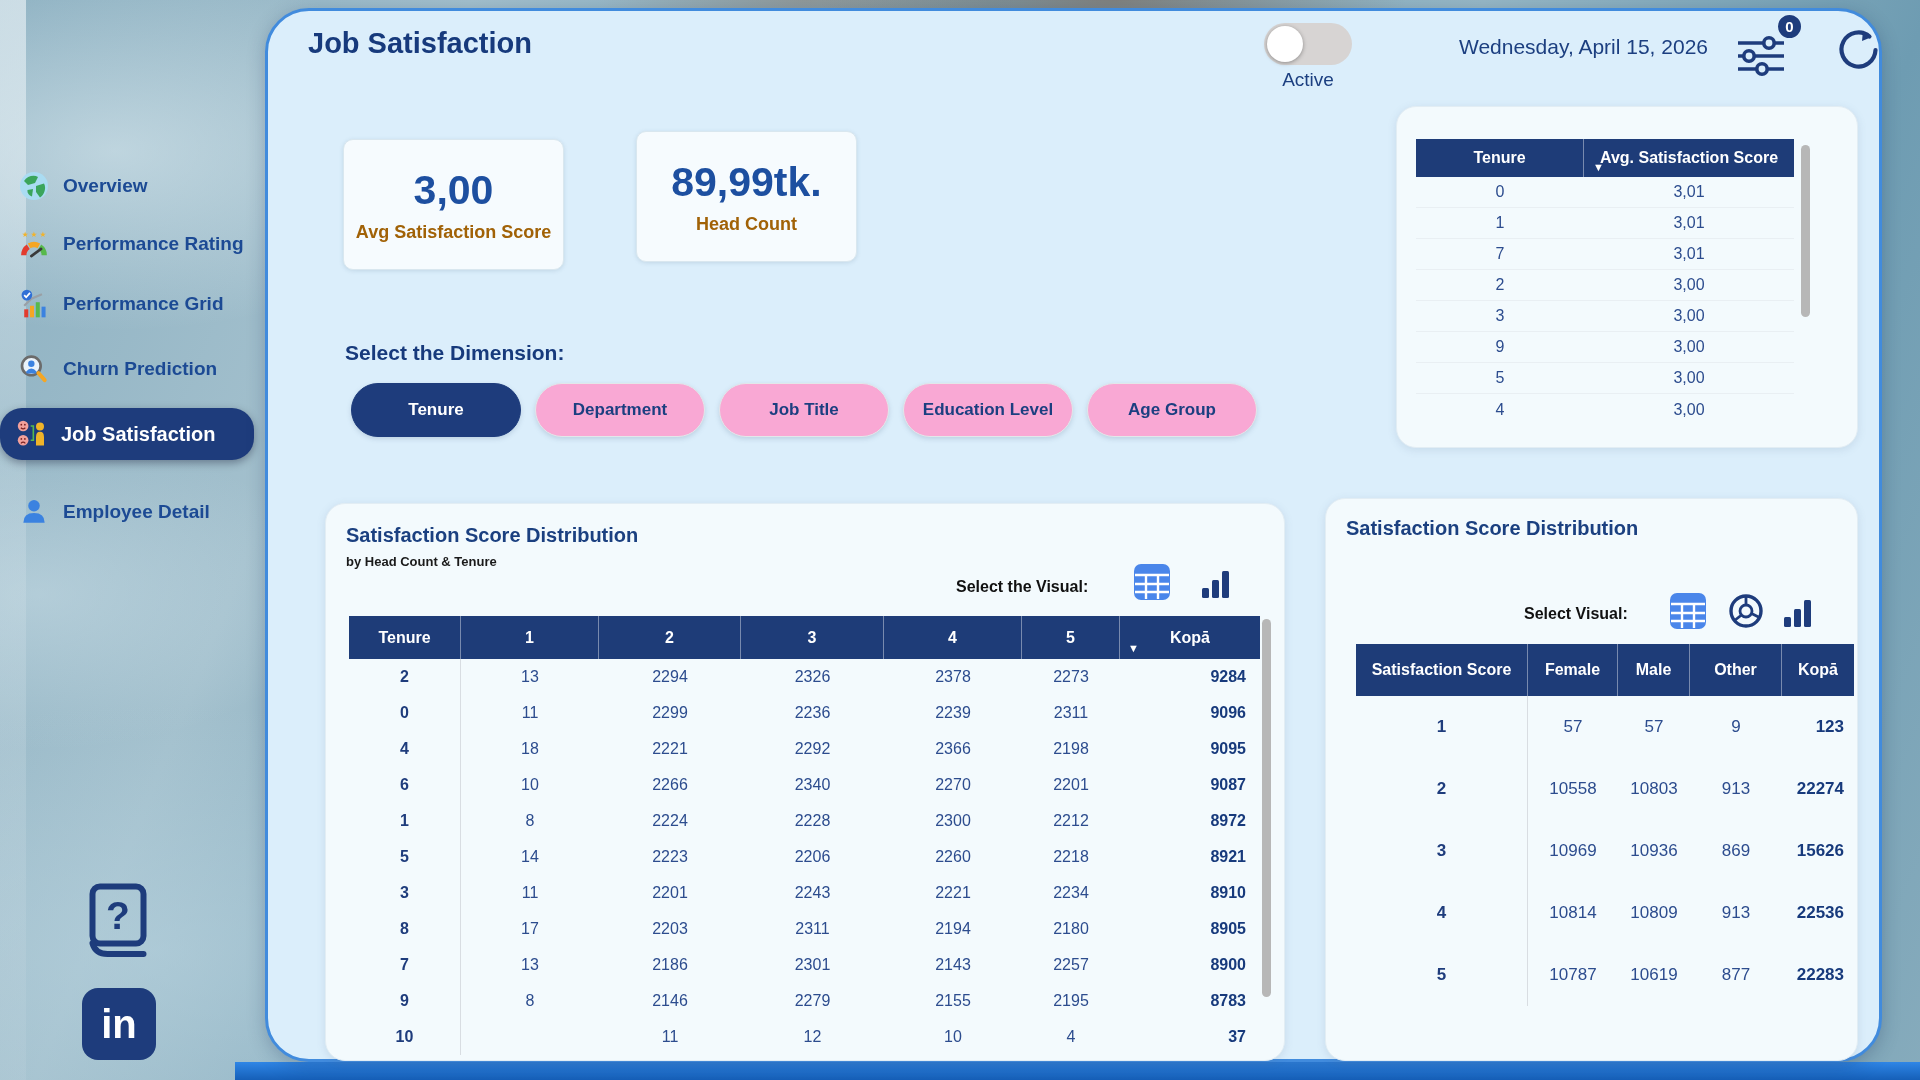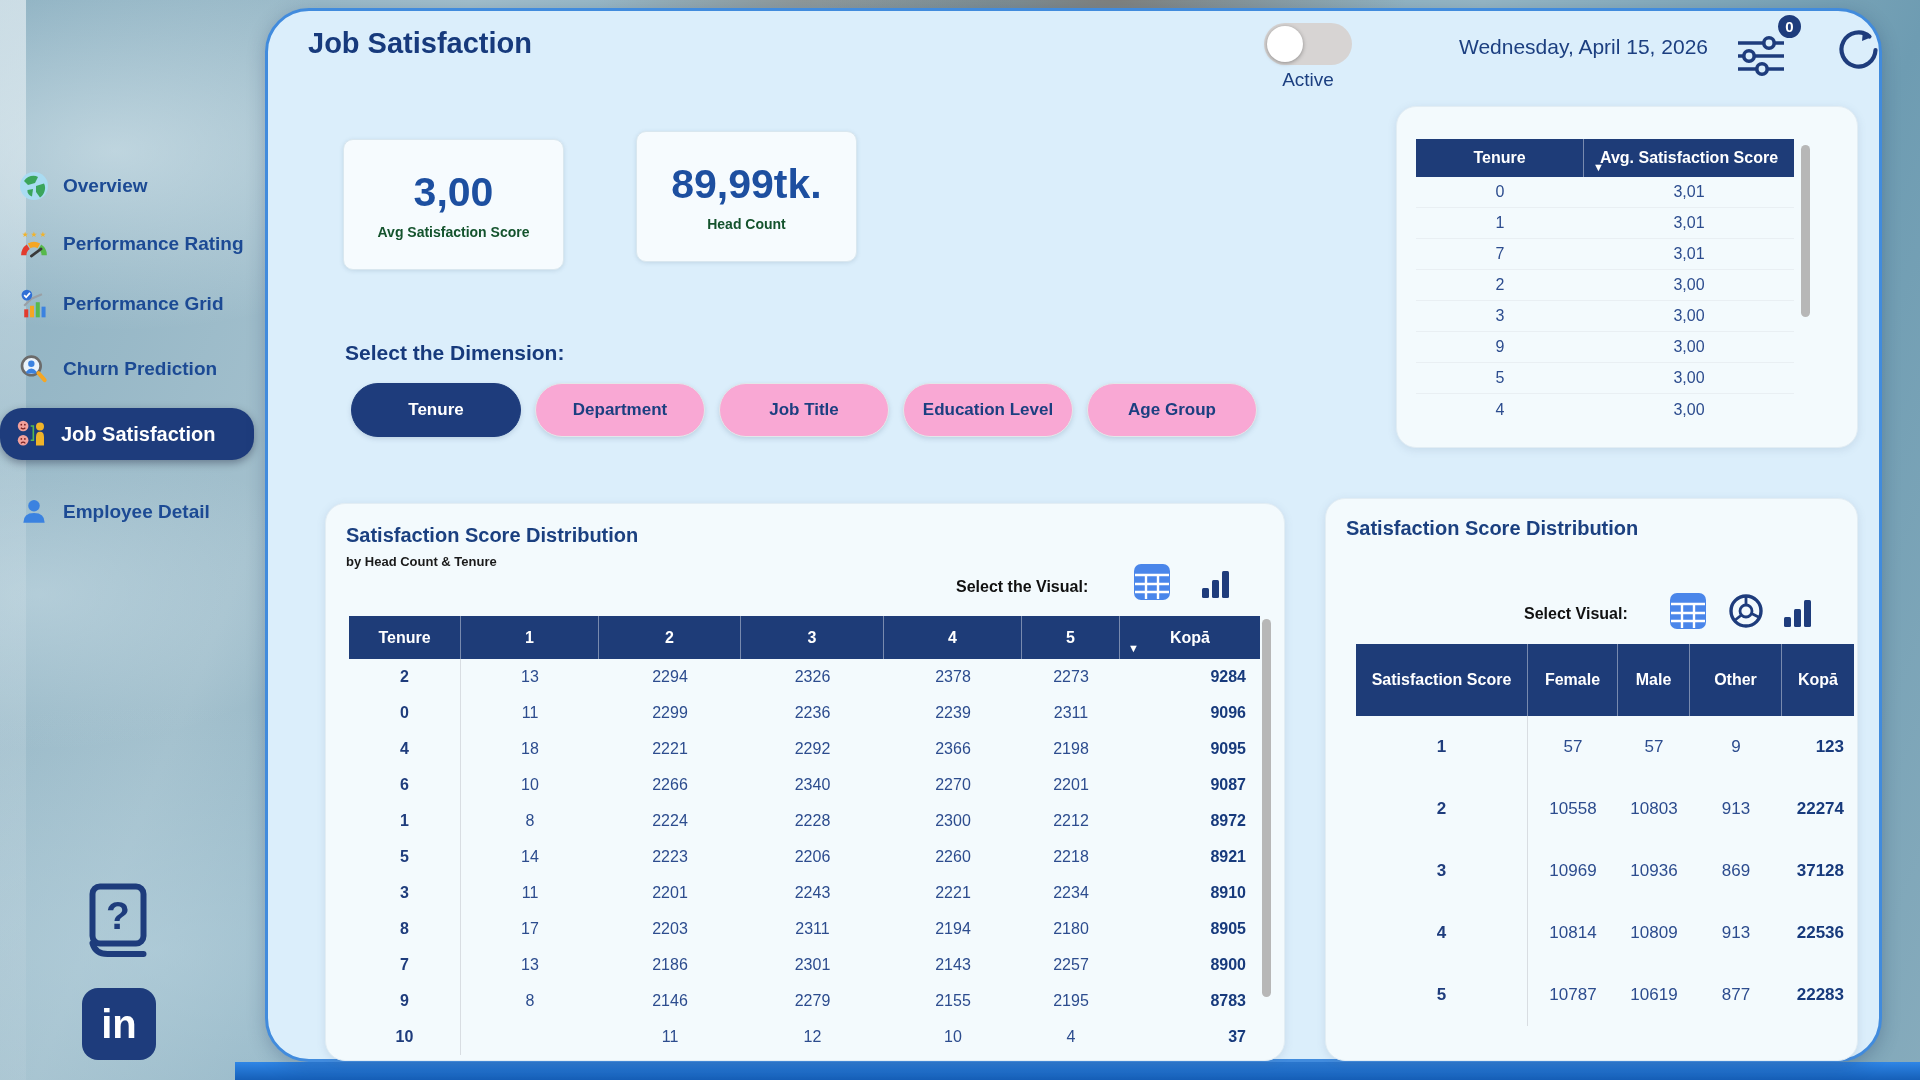--- a/index.html
+++ b/index.html
@@ -46,21 +46,21 @@
   .date-text { left:1100px; top:24px; width:340px; text-align:right; font-size:21px; color:#1c3f80; }
 
   .sliders { left:1468px; top:24px; width:50px; height:42px; cursor:pointer; }
   .filter-badge { left:1508px; top:2px; width:27px; height:27px; border-radius:50%; background:#1e3c7c;
     border:2px solid #dbeefb; color:#fff; font-size:15px; font-weight:bold; display:flex; align-items:center; justify-content:center; }
   .refresh { left:1568px; top:16px; width:46px; height:46px; cursor:pointer; }
 
   .kpi { width:221px; height:131px; background:#f6fbfe; border:1px solid #d9e7ef; border-radius:10px;
     box-shadow:0 1px 4px rgba(80,110,140,.18); display:flex; flex-direction:column; align-items:center; justify-content:center; gap:8px; }
   .kpi .kpi-value { font-size:41px; font-weight:bold; color:#1d4fa0; }
-  .kpi .kpi-label { font-size:14px; font-weight:bold; color:#14532d; }
+  .kpi .kpi-label { font-size:18px; font-weight:bold; color:#a16207; }
   .kpi1 { left:75px; top:128px; }
   .kpi2 { left:368px; top:120px; }
 
   .dim-label { left:77px; top:330px; font-size:21px; font-weight:bold; color:#173a7c; }
   .dim-row { left:83px; top:372px; display:flex; gap:14px; }
   .dim-btn { width:170px; height:54px; border-radius:27px; background:#f9a8d4; border:1px solid #e3e7ea;
     display:flex; align-items:center; justify-content:center; font-size:17px; font-weight:bold; color:#1c3f80;
     box-shadow:0 2px 5px rgba(80,110,140,.22); cursor:pointer; }
   .dim-btn.selected { background:#1e3c7c; color:#ffffff; border-color:#1e3c7c; }
 
@@ -90,21 +90,21 @@
 
   .g-left { grid-template-columns:112px 138px 142px 143px 138px 98px 140px; }
   .left-table { left:23px; top:112px; width:911px; }
   .left-table .thead { height:43px; font-size:17px; }
   .left-table .trow { height:36px; }
   .left-table .tcell:first-child { font-weight:bold; color:#1e3c7c; border-right:1px solid #d8dde2; }
   .left-table .tcell:last-child { font-weight:bold; color:#173a7c; justify-content:flex-end; padding-right:14px; }
 
   .g-right { grid-template-columns:172px 90px 72px 92px 72px; }
   .right-table { left:30px; top:145px; width:498px; }
-  .right-table .thead { height:72px; }
+  .right-table .thead { height:52px; }
   .right-table .trow { height:62px; }
   .right-table .tcell { font-size:17px; }
   .right-table .tcell:first-child { font-weight:bold; color:#1e3c7c; border-right:1px solid #d8dde2; }
   .right-table .tcell:last-child { font-weight:bold; color:#173a7c; justify-content:flex-end; padding-right:10px; }
 
   .sort-arrow { position:absolute; color:#fff; font-size:11px; z-index:3; }
   .scrollbar { position:absolute; width:9px; border-radius:5px; background:#b7b7b7; cursor:pointer; }
   .vis-icon { position:absolute; cursor:pointer; }
 </style>
 </head>
@@ -492,21 +492,21 @@
               <div class="tcell">10558</div>
               <div class="tcell">10803</div>
               <div class="tcell">913</div>
               <div class="tcell">22274</div>
             </div>
             <div class="trow g-right">
               <div class="tcell">3</div>
               <div class="tcell">10969</div>
               <div class="tcell">10936</div>
               <div class="tcell">869</div>
-              <div class="tcell">37128</div>
+              <div class="tcell">15626</div>
             </div>
             <div class="trow g-right">
               <div class="tcell">4</div>
               <div class="tcell">10814</div>
               <div class="tcell">10809</div>
               <div class="tcell">913</div>
               <div class="tcell">22536</div>
             </div>
             <div class="trow g-right">
               <div class="tcell">5</div>

